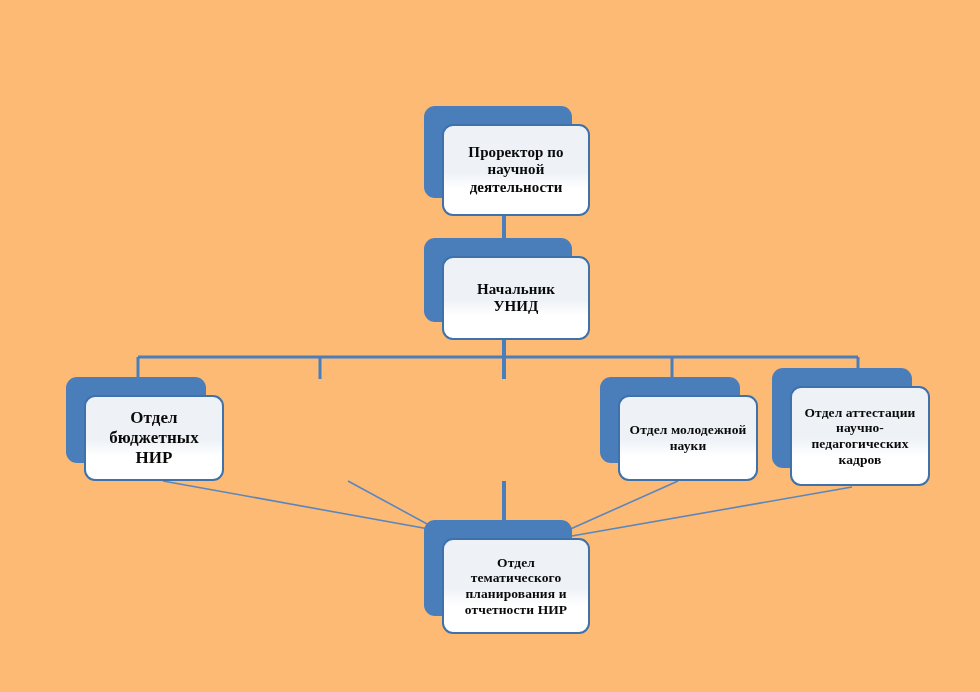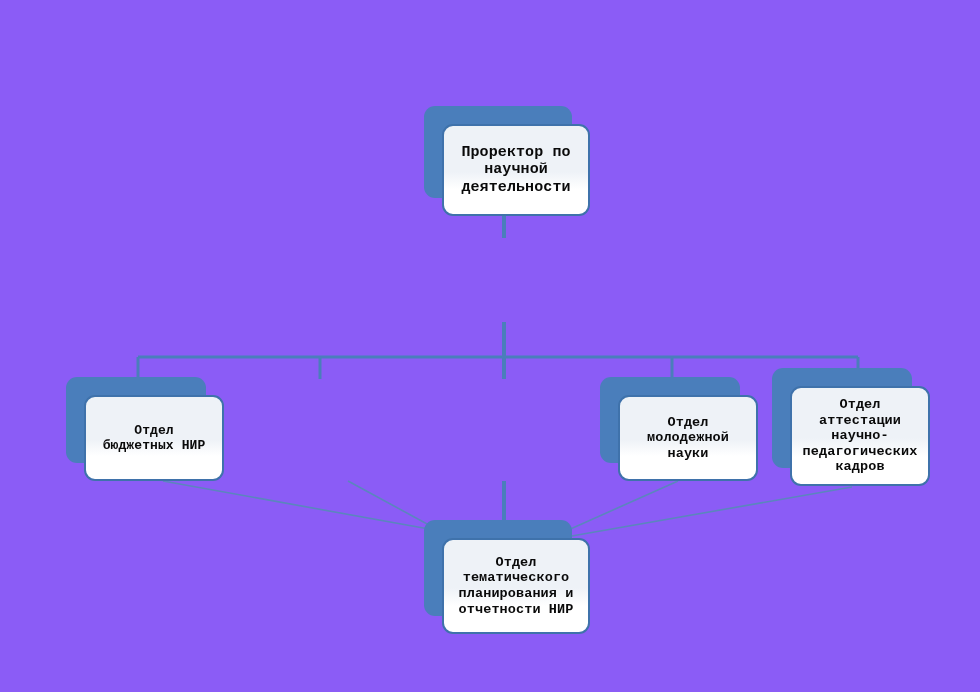--- a/index.html
+++ b/index.html
@@ -4,22 +4,22 @@
 <style>
   html, body {
     margin: 0;
     padding: 0;
     background: #ffffff;
   }
   #chart-canvas {
     position: relative;
     width: 980px;
     height: 692px;
-    background: #8b5cf6;
-    font-family: Liberation Mono, monospace;
+    background: #fdba74;
+    font-family: Liberation Serif, serif;
     overflow: hidden;
   }
   
   #connector-layer {
     position: absolute;
     left: 0;
     top: 0;
     width: 980px;
     height: 692px;
     z-index: 1;
@@ -61,21 +61,21 @@
     letter-spacing: 0.1px;
   }
   
   #node-vice-rector   { left: 424px; top: 106px; width: 148px; height: 92px; }
   #node-vice-rector   .node-label { font-size: 15px; }
 
   #node-head-unid     { left: 424px; top: 238px; width: 148px; height: 84px; }
   #node-head-unid     .node-label { font-size: 15px; }
 
   #node-dept-budget   { left: 66px;  top: 377px; width: 140px; height: 86px; }
-  #node-dept-budget   .node-label { font-size: 13px; }
+  #node-dept-budget   .node-label { font-size: 17px; }
 
   #node-dept-extrabudget { left: 248px; top: 377px; width: 140px; height: 86px; }
   #node-dept-extrabudget .node-label { font-size: 13.5px; }
 
   #node-dept-projects { left: 424px; top: 377px; width: 148px; height: 86px; }
   #node-dept-projects .node-label { font-size: 13.5px; }
 
   #node-dept-youth    { left: 600px; top: 377px; width: 140px; height: 86px; }
   #node-dept-youth    .node-label { font-size: 13.5px; }
 
@@ -110,20 +110,26 @@
     <line x1="852" y1="487" x2="566" y2="537" stroke="#5b86bd" stroke-width="1.6"></line>
   </svg>
 
   <div class="node" id="node-vice-rector">
     <div class="node-shadow"></div>
     <div class="node-face">
       <span class="node-label">Проректор по научной деятельности</span>
     </div>
   </div>
 
+  <div class="node" id="node-head-unid">
+    <div class="node-shadow"></div>
+    <div class="node-face">
+      <span class="node-label">Начальник УНИД</span>
+    </div>
+  </div>
 
   <div class="node" id="node-dept-budget">
     <div class="node-shadow"></div>
     <div class="node-face">
       <span class="node-label">Отдел бюджетных НИР</span>
     </div>
   </div>
 
 
 

